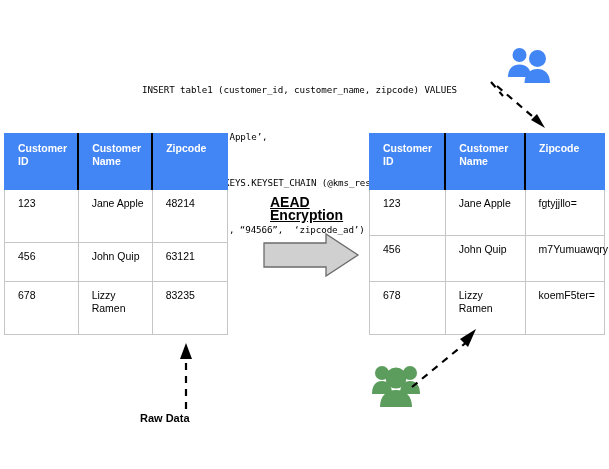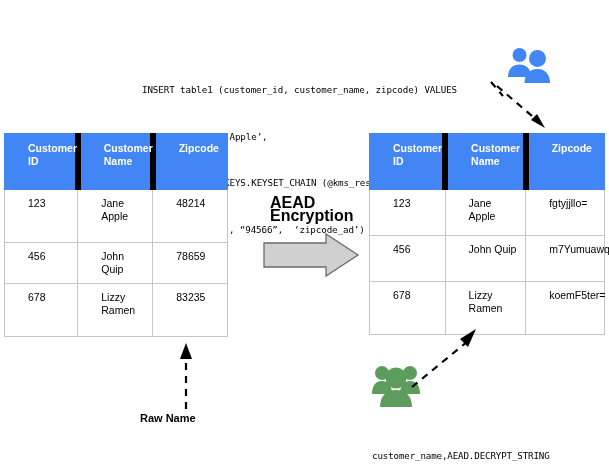--- a/index.html
+++ b/index.html
@@ -55,62 +55,63 @@
   
   .tbl {
     position: absolute;
     border-collapse: collapse;
     table-layout: fixed;
     background: #fff;
   }
   .tbl td, .tbl th {
     border: 1px solid #c4c7c5;
     vertical-align: top;
-    padding: 7px 8px 7px 23px;
+    padding: 7px 8px 7px 13px;
     font-size: 10.5px;
     line-height: 13px;
     font-weight: normal;
     text-align: left;
     color: #000;
     background: #fff;
   }
   .tbl thead th {
     background: #4285f4;
     color: #ffffff;
     font-weight: bold;
     border-color: #4285f4;
     font-size: 10.5px;
     line-height: 12.5px;
     padding-top: 8px;
   }
-  .tbl thead th.sep { border-left: 6px solid #000000; }
+  .tbl thead th.sep { border-left: 2px solid #000000; }
 
   #table-left  { left: 4px;   top: 89px; width: 224px; }
   #table-right { left: 369px; top: 89px; width: 236px; }
 
   #table-left  thead th { height: 40px; }
   #table-right thead th { height: 40px; }
 
   #table-left  tbody tr.r1 td { height: 38px; }
   #table-left  tbody tr.r2 td { height: 24px; }
   #table-left  tbody tr.r3 td { height: 38px; }
   #table-right tbody tr.r1 td { height: 31px; }
   #table-right tbody tr.r2 td { height: 31px; }
   #table-right tbody tr.r3 td { height: 38px; }
 
   
   .aead-label {
     position: absolute;
     left: 270px;
     top: 152px;
-    font-size: 16px;
+    font-size: 14px;
     font-weight: bold;
     line-height: 13px;
     color: #000;
     white-space: pre-line;
+    text-decoration: underline;
   }
   .block-arrow {
     position: absolute;
     left: 262px;
     top: 188px;
     width: 98px;
     height: 46px;
   }
 
   
@@ -215,21 +216,21 @@
     </thead>
     <tbody>
       <tr class="r1">
         <td>123</td>
         <td>Jane Apple</td>
         <td>48214</td>
       </tr>
       <tr class="r2">
         <td>456</td>
         <td>John Quip</td>
-        <td>78659</td>
+        <td>63121</td>
       </tr>
       <tr class="r3">
         <td>678</td>
         <td>Lizzy Ramen</td>
         <td>83235</td>
       </tr>
     </tbody>
   </table>
 
   <div class="aead-label">AEAD
@@ -266,21 +267,21 @@
       </tr>
     </tbody>
   </table>
 
   <div class="dash-up">
     <svg width="40" height="70" viewBox="0 0 40 70" xmlns="http://www.w3.org/2000/svg">
       <line x1="20" y1="68" x2="20" y2="18" stroke="#000" stroke-width="2.2" stroke-dasharray="7,6"></line>
       <polygon points="20,2 14,18 26,18" fill="#000"></polygon>
     </svg>
   </div>
-  <div class="rawdata-label">Raw Name</div>
+  <div class="rawdata-label">Raw Data</div>
 
   <div class="people-green">
     <svg width="50" height="44" viewBox="0 0 50 44" xmlns="http://www.w3.org/2000/svg">
       <g fill="#5c9c5c">
         <circle cx="10" cy="9" r="7"></circle>
         <path d="M0 30 C0 21 4 17 10 17 C16 17 20 21 20 30 Z"></path>
         <circle cx="38" cy="9" r="7"></circle>
         <path d="M28 30 C28 21 32 17 38 17 C44 17 48 21 48 30 Z"></path>
         <circle cx="24" cy="14" r="10.5"></circle>
         <path d="M8 43 C8 31.5 15 26 24 26 C33 26 40 31.5 40 43 Z"></path>
@@ -289,20 +290,19 @@
   </div>
 
   <div class="dash-from-green">
     <svg width="86" height="62" viewBox="0 0 86 62" xmlns="http://www.w3.org/2000/svg">
       <line x1="2" y1="60" x2="58" y2="14" stroke="#000" stroke-width="2.2" stroke-dasharray="7,6"></line>
       <polygon points="66,2 50,12 58,20" fill="#000"></polygon>
     </svg>
   </div>
 
   <div class="sql-select">
-    <div>customer_name,AEAD.DECRYPT_STRING</div>
     
     
     
     
   </div>
 
 </div>
 
 </body></html>

